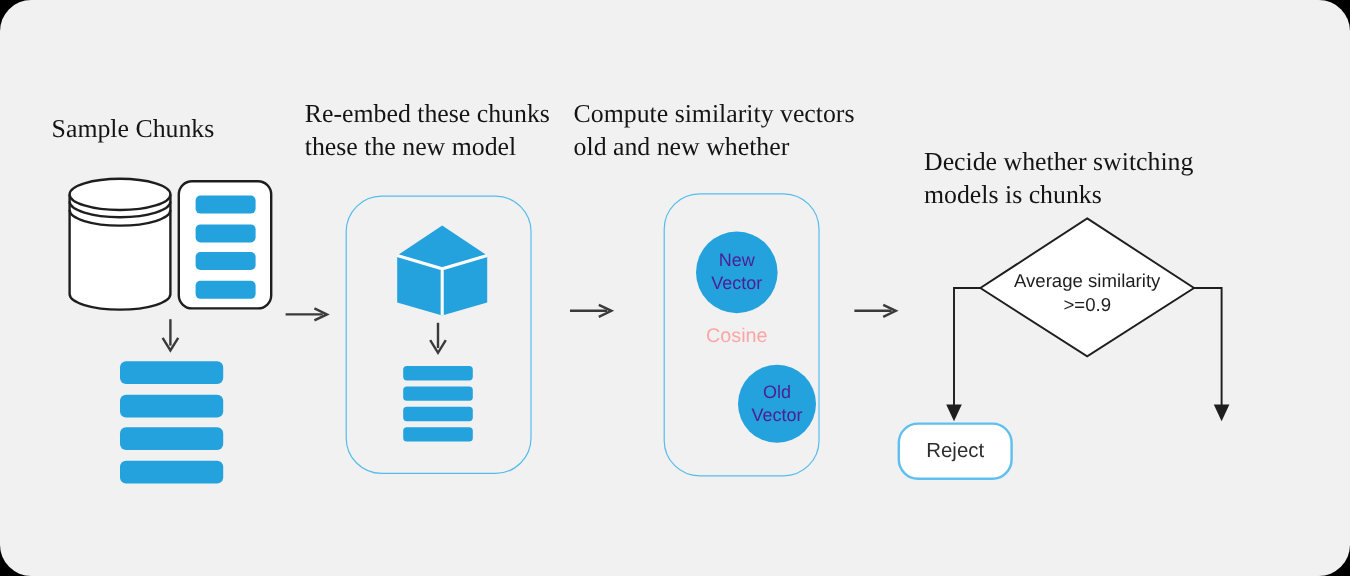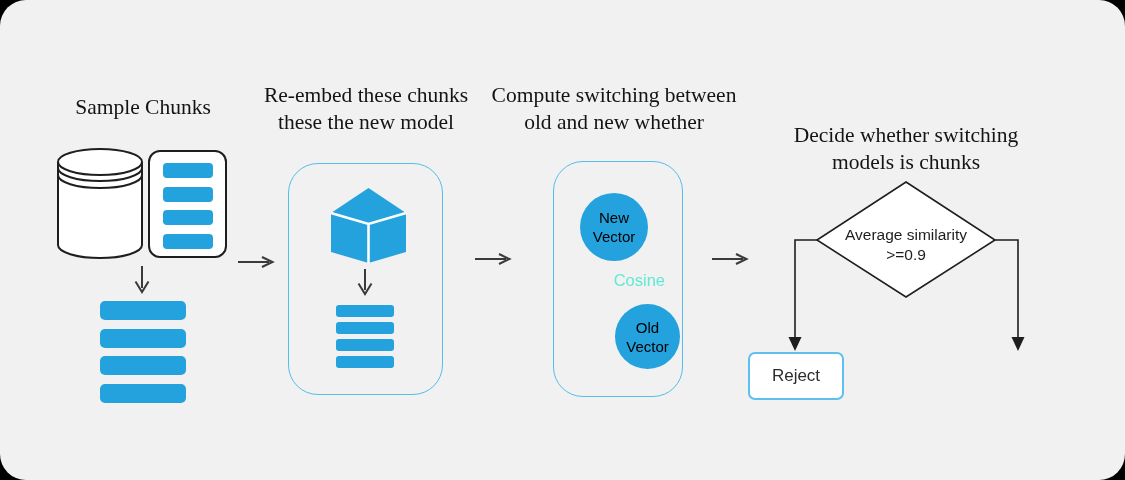--- a/index.html
+++ b/index.html
@@ -1,52 +1,52 @@
 <!DOCTYPE html>
 <html style="--blue: #23A2DE; --box_border: #56BCEB; --result_border: #5FBFEF; --panel_bg: #F1F1F2; --stroke_dark: #1E1E1E;"><head>
 <meta charset="utf-8">
 <style>
   html,body{margin:0;padding:0;background:#000;}
   #app{position:relative;width:1125px;height:480px;background:#000;overflow:hidden;
        font-family:"Liberation Sans",sans-serif;}
   .panel{position:absolute;inset:0;background:var(--panel_bg,#F1F1F2);border-radius:26px;}
   .step-title{position:absolute;font-family:"Liberation Serif",serif;font-size:21.5px;
-              line-height:27px;color:#141414;text-align:center;}
+              line-height:27px;color:#141414;text-align:left;}
   #connectors{position:absolute;left:0;top:0;pointer-events:none;}
   
   .card{position:absolute;left:148px;top:150px;width:79px;height:108px;background:#fff;
         border:2px solid #1E1E1E;border-radius:12px;box-sizing:border-box;}
   .card-bar{position:absolute;left:13px;width:50px;height:15px;border-radius:4px;
             background:var(--blue,#23A2DE);}
   
   .stack{position:absolute;display:flex;flex-direction:column;}
   .stack .bar{background:var(--blue,#23A2DE);border-radius:5px;}
   #stack1{left:100px;top:301px;gap:8.5px;}
   #stack1 .bar{width:86px;height:19px;}
   #stack2{left:336px;top:305px;gap:5px;}
   #stack2 .bar{width:58px;height:12px;border-radius:3px;}
   
   .big-box{position:absolute;border:1.5px solid var(--box_border,#56BCEB);
            border-radius:30px;box-sizing:border-box;background:transparent;}
   #box2{left:288px;top:163px;width:155px;height:232px;}
   #box3{left:553px;top:161px;width:130px;height:236px;}
   
-  .circle{position:absolute;border-radius:50%;background:var(--blue,#23A2DE);color:#000000;
+  .circle{position:absolute;border-radius:50%;background:var(--blue,#23A2DE);color:#4c1d95;
           display:flex;align-items:center;justify-content:flex-start;text-align:center;
           font-size:15px;line-height:19px;}
   #circle-new{left:580px;top:193px;width:68px;height:68px;}
   #circle-old{left:615px;top:304px;width:65px;height:65px;}
-  .cosine{position:absolute;left:563px;top:271px;width:102px;text-align:right;
-          font-size:16.5px;color:#5eead4;}
+  .cosine{position:absolute;left:563px;top:271px;width:102px;text-align:center;
+          font-size:16.5px;color:#fca5a5;}
   
   .diamond-label{position:absolute;left:811px;top:225px;width:190px;text-align:center;
                  font-size:15.5px;line-height:20px;color:#1E1E1E;}
   
   .result-box{position:absolute;top:352px;height:48px;background:#fff;
-              border:2px solid var(--result_border,#5FBFEF);border-radius:7px;
+              border:2px solid var(--result_border,#5FBFEF);border-radius:17px;
               box-sizing:border-box;display:flex;align-items:center;justify-content:center;
               font-size:17px;color:#2d2d2d;}
   #reject-box{left:748px;width:96px;}
   #allow-box{left:968px;width:97px;}
 </style>
 </head>
 <body>
 
 <div id="app">
   <div class="panel"></div>
@@ -104,21 +104,21 @@
   </svg>
 
   <div class="step-title" style="left:43px;top:94px;width:200px;">
     <div>Sample Chunks</div>
   </div>
   <div class="step-title" style="left:254px;top:82px;width:224px;">
     <div>Re-embed these chunks</div>
     <div>these the new model</div>
   </div>
   <div class="step-title" style="left:478px;top:82px;width:272px;">
-    <div>Compute switching between</div>
+    <div>Compute similarity vectors</div>
     <div>old and new whether</div>
   </div>
   <div class="step-title" style="left:770px;top:82px;width:272px;margin-top:40px;">
     <div>Decide whether switching</div>
     <div>models is chunks</div>
   </div>
 
   <div class="card">
     <div class="card-bar" style="top:11px;"></div>
     <div class="card-bar" style="top:35px;"></div>

